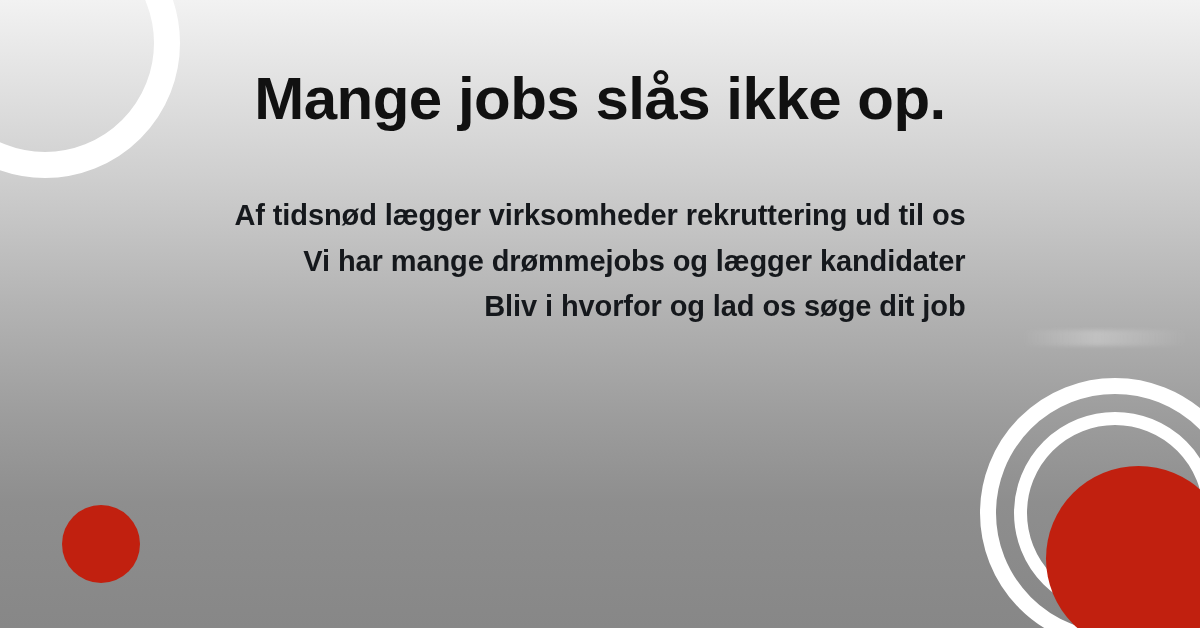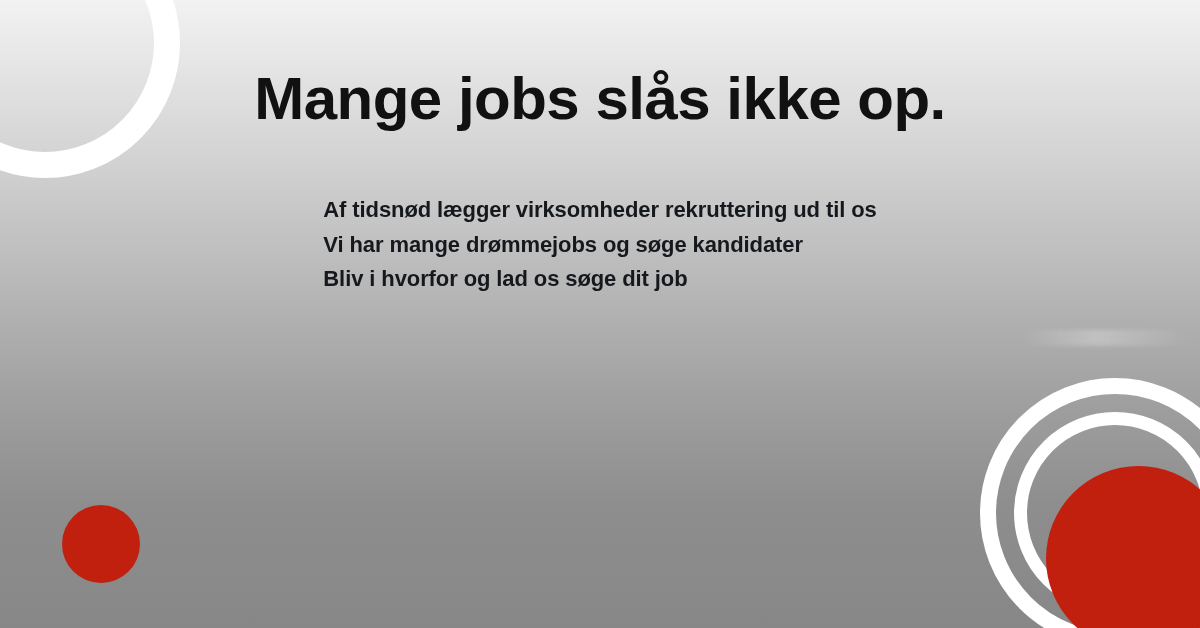--- a/index.html
+++ b/index.html
@@ -111,24 +111,24 @@
     letter-spacing: -0.5px;
     margin: 0;
   }
   .headline .line {
     display: block;
   }
 
   .subhead {
     margin-top: 52px;
     color: #15181c;
-    font-size: 22px;
+    font-size: 29px;
     font-weight: bold;
     line-height: 1.58;
-    text-align: left;
+    text-align: right;
     letter-spacing: -0.1px;
   }
   .subhead .line {
     display: block;
   }
 </style>
 </head>
 <body>
 
 <div class="banner">
@@ -141,18 +141,18 @@
   <div class="disc-bottom-right"></div>
 
   <div class="content">
 
     <h1 class="headline">
       <span class="line">Mange jobs slås ikke op.</span>
     </h1>
 
     <div class="subhead">
       <span class="line">Af tidsnød lægger virksomheder rekruttering ud til os</span>
-      <span class="line">Vi har mange drømmejobs og søge kandidater</span>
+      <span class="line">Vi har mange drømmejobs og lægger kandidater</span>
       <span class="line">Bliv i hvorfor og lad os søge dit job</span>
     </div>
 
   </div>
 </div>
 
 </body></html>

